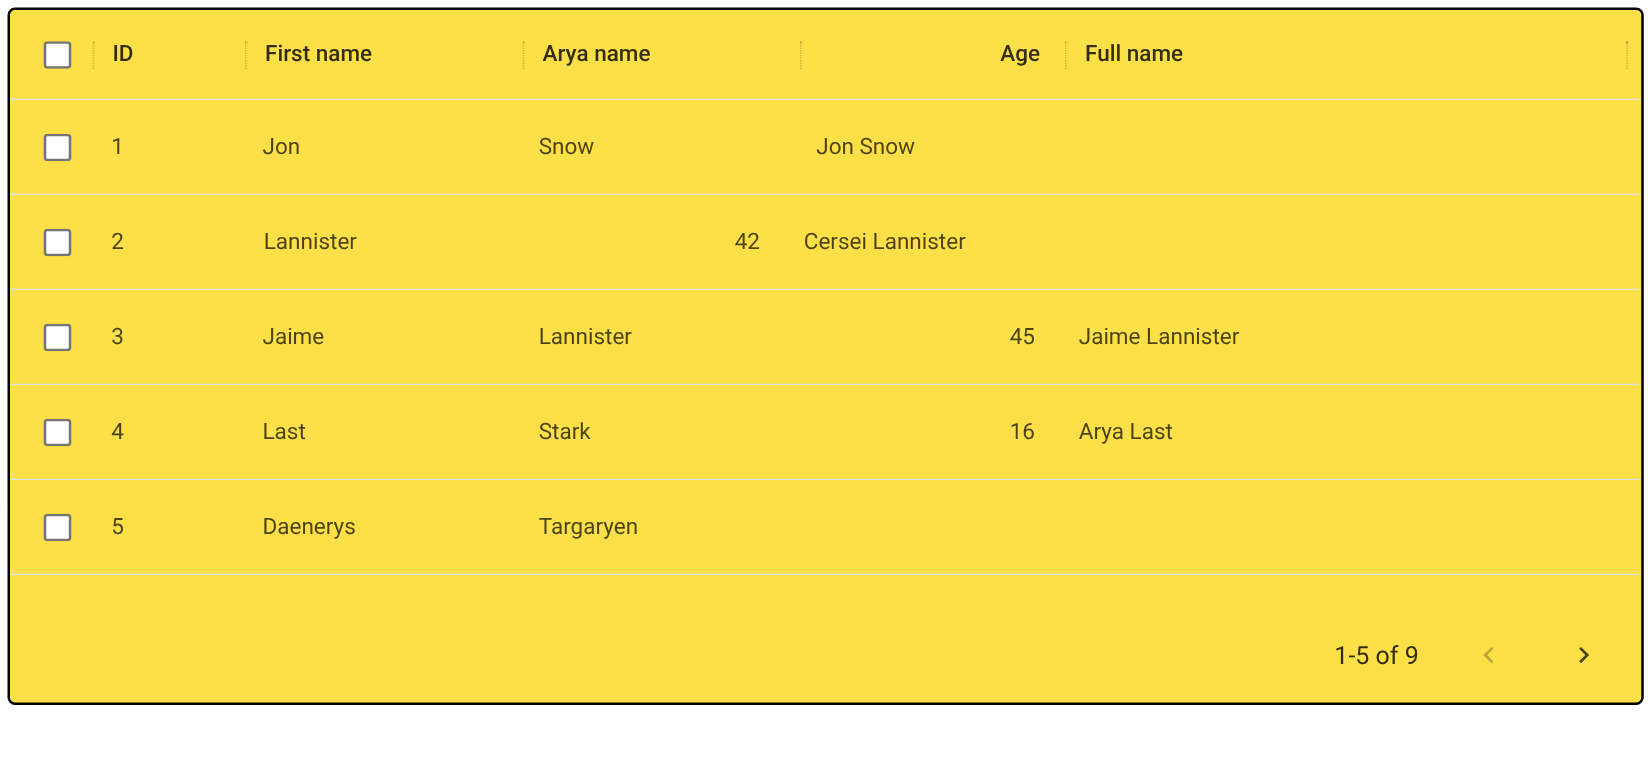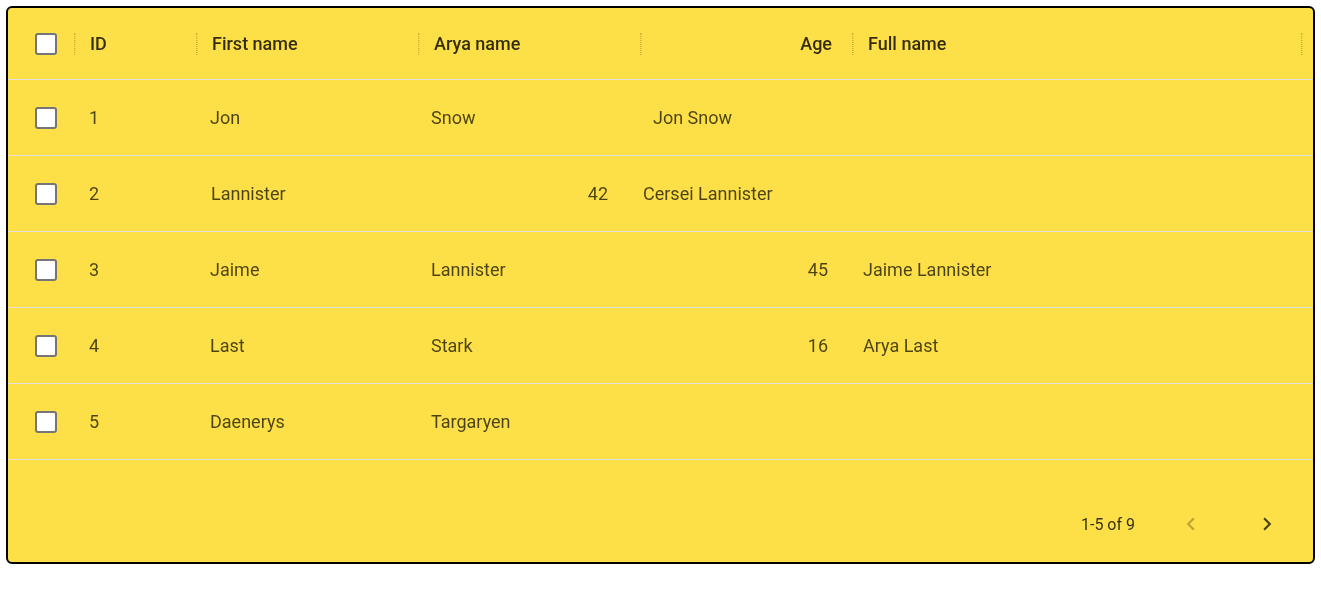--- a/index.html
+++ b/index.html
@@ -68,21 +68,21 @@
     background: #fff;
     cursor: pointer;
   }
   .spacer { height: 30px; }
   .footer {
     display: flex;
     align-items: center;
     justify-content: flex-end;
     padding: 14px 26px 18px 0;
     gap: 36px;
-    font-size: 16px;
+    font-size: 20px;
     color: rgba(0,0,0,0.8);
   }
   .nav-btn {
     width: 40px;
     height: 40px;
     border: none;
     background: transparent;
     border-radius: 50%;
     display: inline-flex;
     align-items: center;

